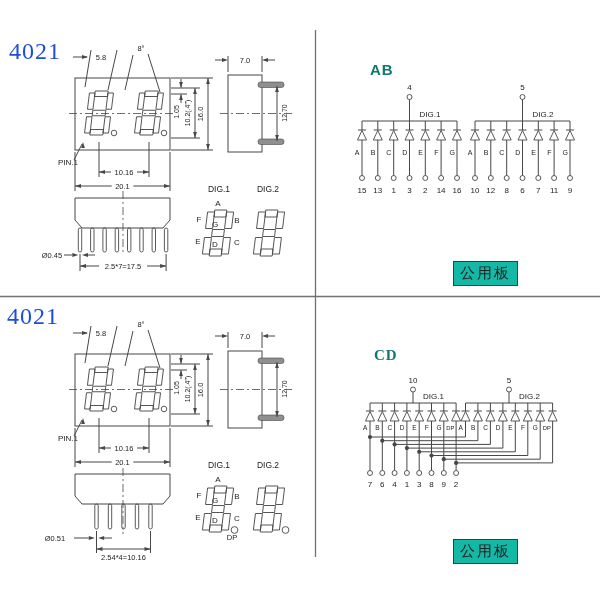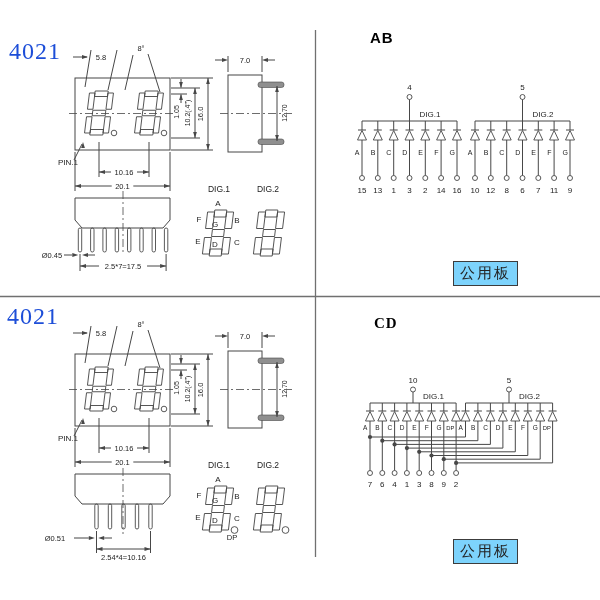--- a/index.html
+++ b/index.html
@@ -2,24 +2,24 @@
 <html><head>
 <meta charset="utf-8">
 <style>
   html,body{margin:0;padding:0;background:#fff;}
   #canvas{position:relative;width:600px;height:600px;background:#fff;overflow:hidden;
           font-family:"Liberation Sans",sans-serif;}
   #art{position:absolute;left:0;top:0;}
   svg text{font-family:"Liberation Sans",sans-serif;}
   .pn{position:absolute;font-family:"Liberation Serif",serif;font-size:24px;color:#1d4ed8;letter-spacing:1px;}
   #pn0{left:9px;top:38px;}  #pn1{left:7px;top:303px;}
-  .variant{position:absolute;font-size:15px;color:#000000;letter-spacing:1px;font-weight:bold;font-family:"Liberation Sans",sans-serif;}
+  .variant{position:absolute;font-size:15px;color:#0f766e;letter-spacing:1px;font-weight:bold;font-family:"Liberation Sans",sans-serif;margin-top:32px;}
   #var0{left:370px;top:29px;} #var1{left:374px;top:315px;font-family:Liberation Serif, serif;}
   .board{position:absolute;border:1.3px solid #3c3c3c;font-size:15px;color:#232323;
-         padding:2px 6px;letter-spacing:2px;font-family:"Liberation Serif",serif;background:#7dd3fc;}
+         padding:2px 6px;letter-spacing:2px;font-family:"Liberation Serif",serif;background:#14b8a6;}
   #board0{left:453px;top:261px;} #board1{left:453px;top:539px;}
 </style>
 </head>
 <body>
 
 <div id="canvas">
   <svg id="art" width="600" height="600" viewBox="0 0 600 600">
       <g>
         <line x1="0" y1="296.5" x2="600" y2="296.5" stroke="#707070" stroke-width="1.3"></line>
         <line x1="315.5" y1="30" x2="315.5" y2="557" stroke="#707070" stroke-width="1.3"></line>

